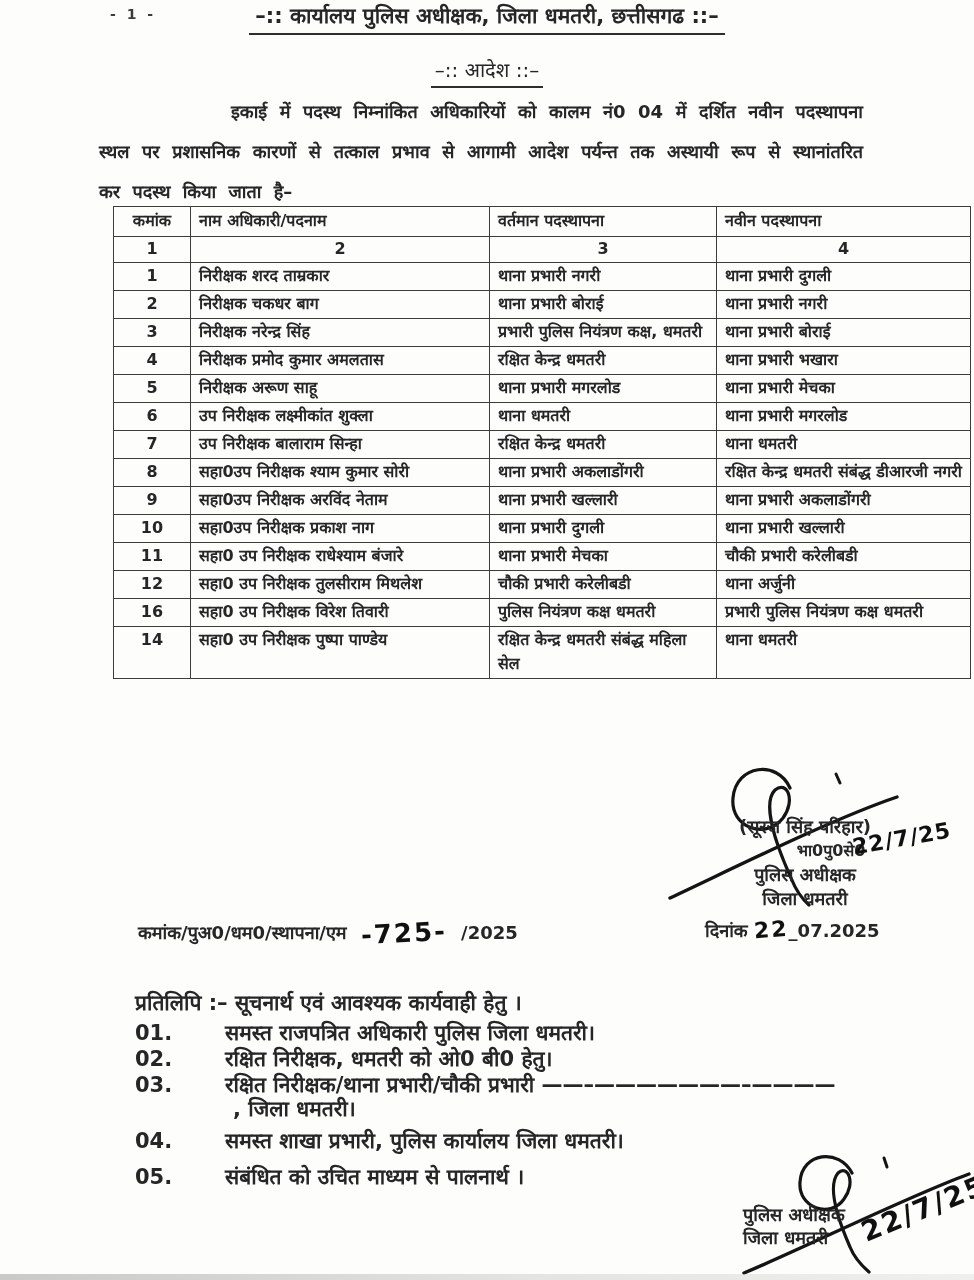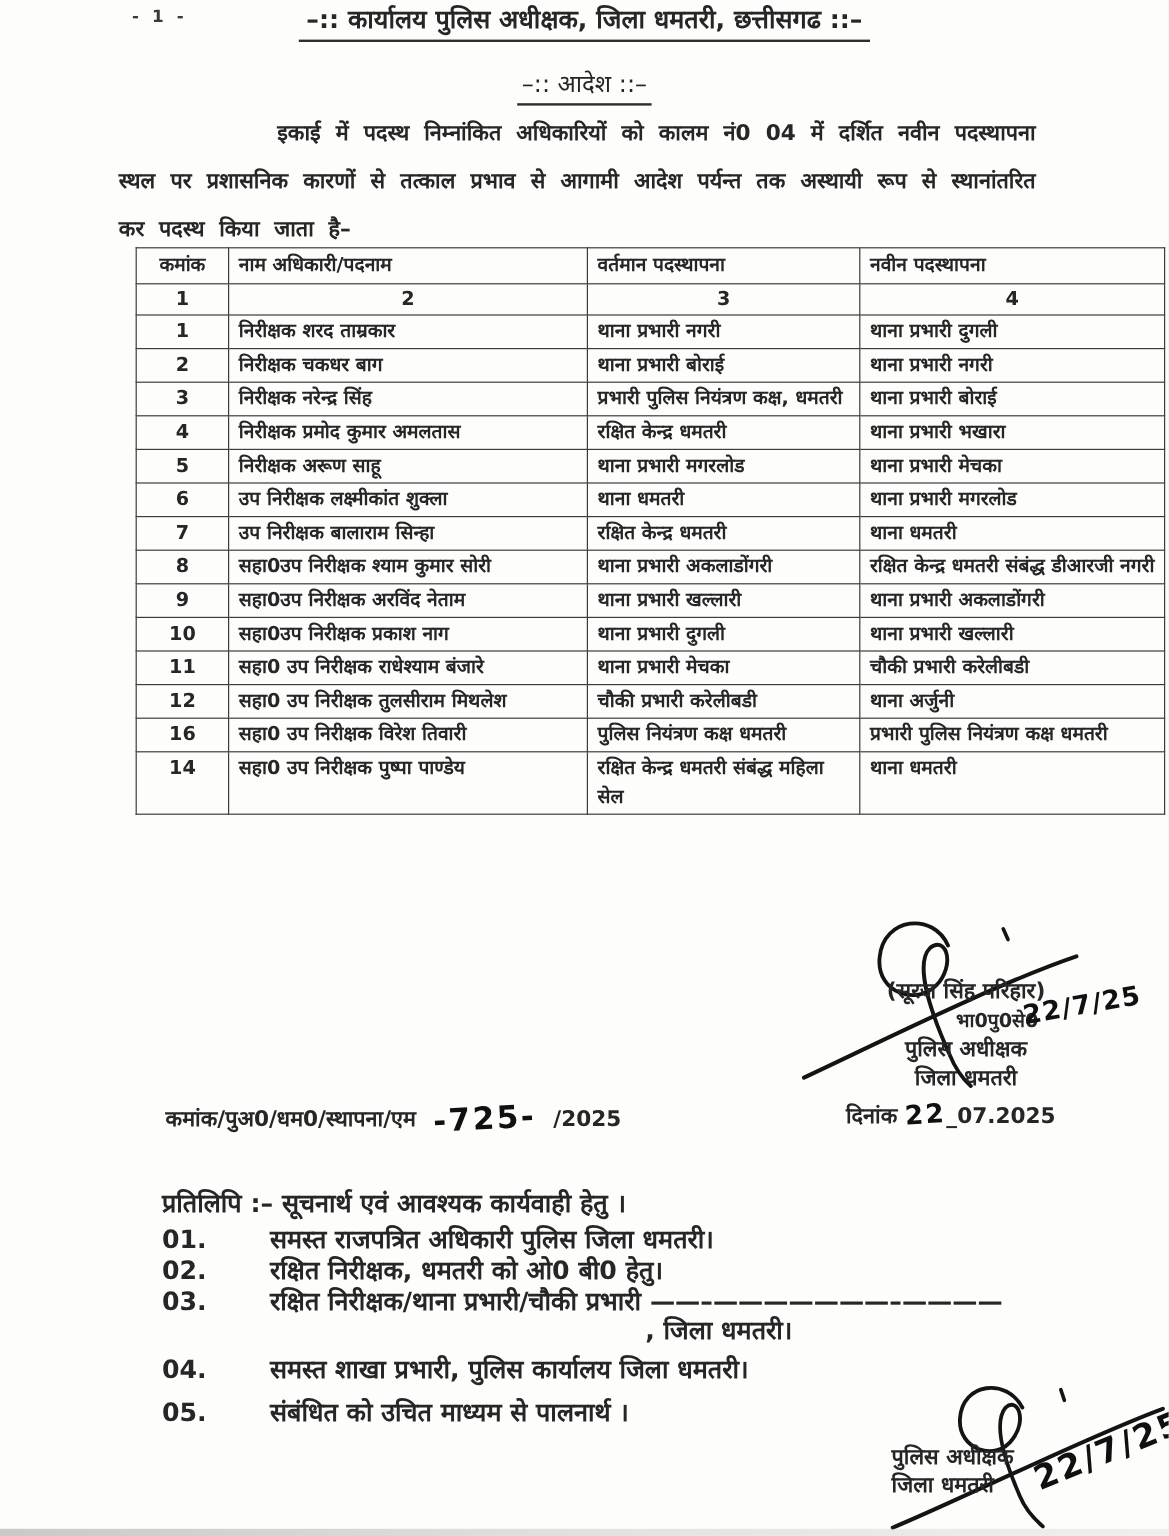--- a/index.html
+++ b/index.html
@@ -59,21 +59,21 @@
   .ref-num{font-size:26px;display:inline-block;transform:rotate(-3deg);
            letter-spacing:2px;vertical-align:-3px;padding:0 8px;}
 
   
   .copies{top:991px;left:135px;width:830px;font-size:21px;line-height:24px;}
   .copies-heading{margin-bottom:6px;}
   .copy-item{display:grid;grid-template-columns:58px 1fr;column-gap:32px;margin-bottom:2px;}
   .copy-item:nth-of-type(4){margin-top:8px;}
   .copy-item:nth-of-type(5){margin-top:12px;}
   .copy-line2:empty{display:none;}
-  .copy-line2{margin-left:8px;text-align:center;}
+  .copy-line2{margin-left:8px;}
 
   .sig-bottom{top:1203px;left:743px;font-size:18px;line-height:23px;}
   .hand-date-bottom{top:1192px;left:858px;font-size:28px;transform:rotate(-22deg);letter-spacing:2px;}
 
   svg.scribble{overflow:visible;}
   .scan-edge{position:absolute;bottom:0;left:0;width:100%;height:6px;
              background:linear-gradient(to right,#9f9f9d,#cfcfcd 55%,#e4e4e2);opacity:.55;}
 </style>
 </head>
 <body>

